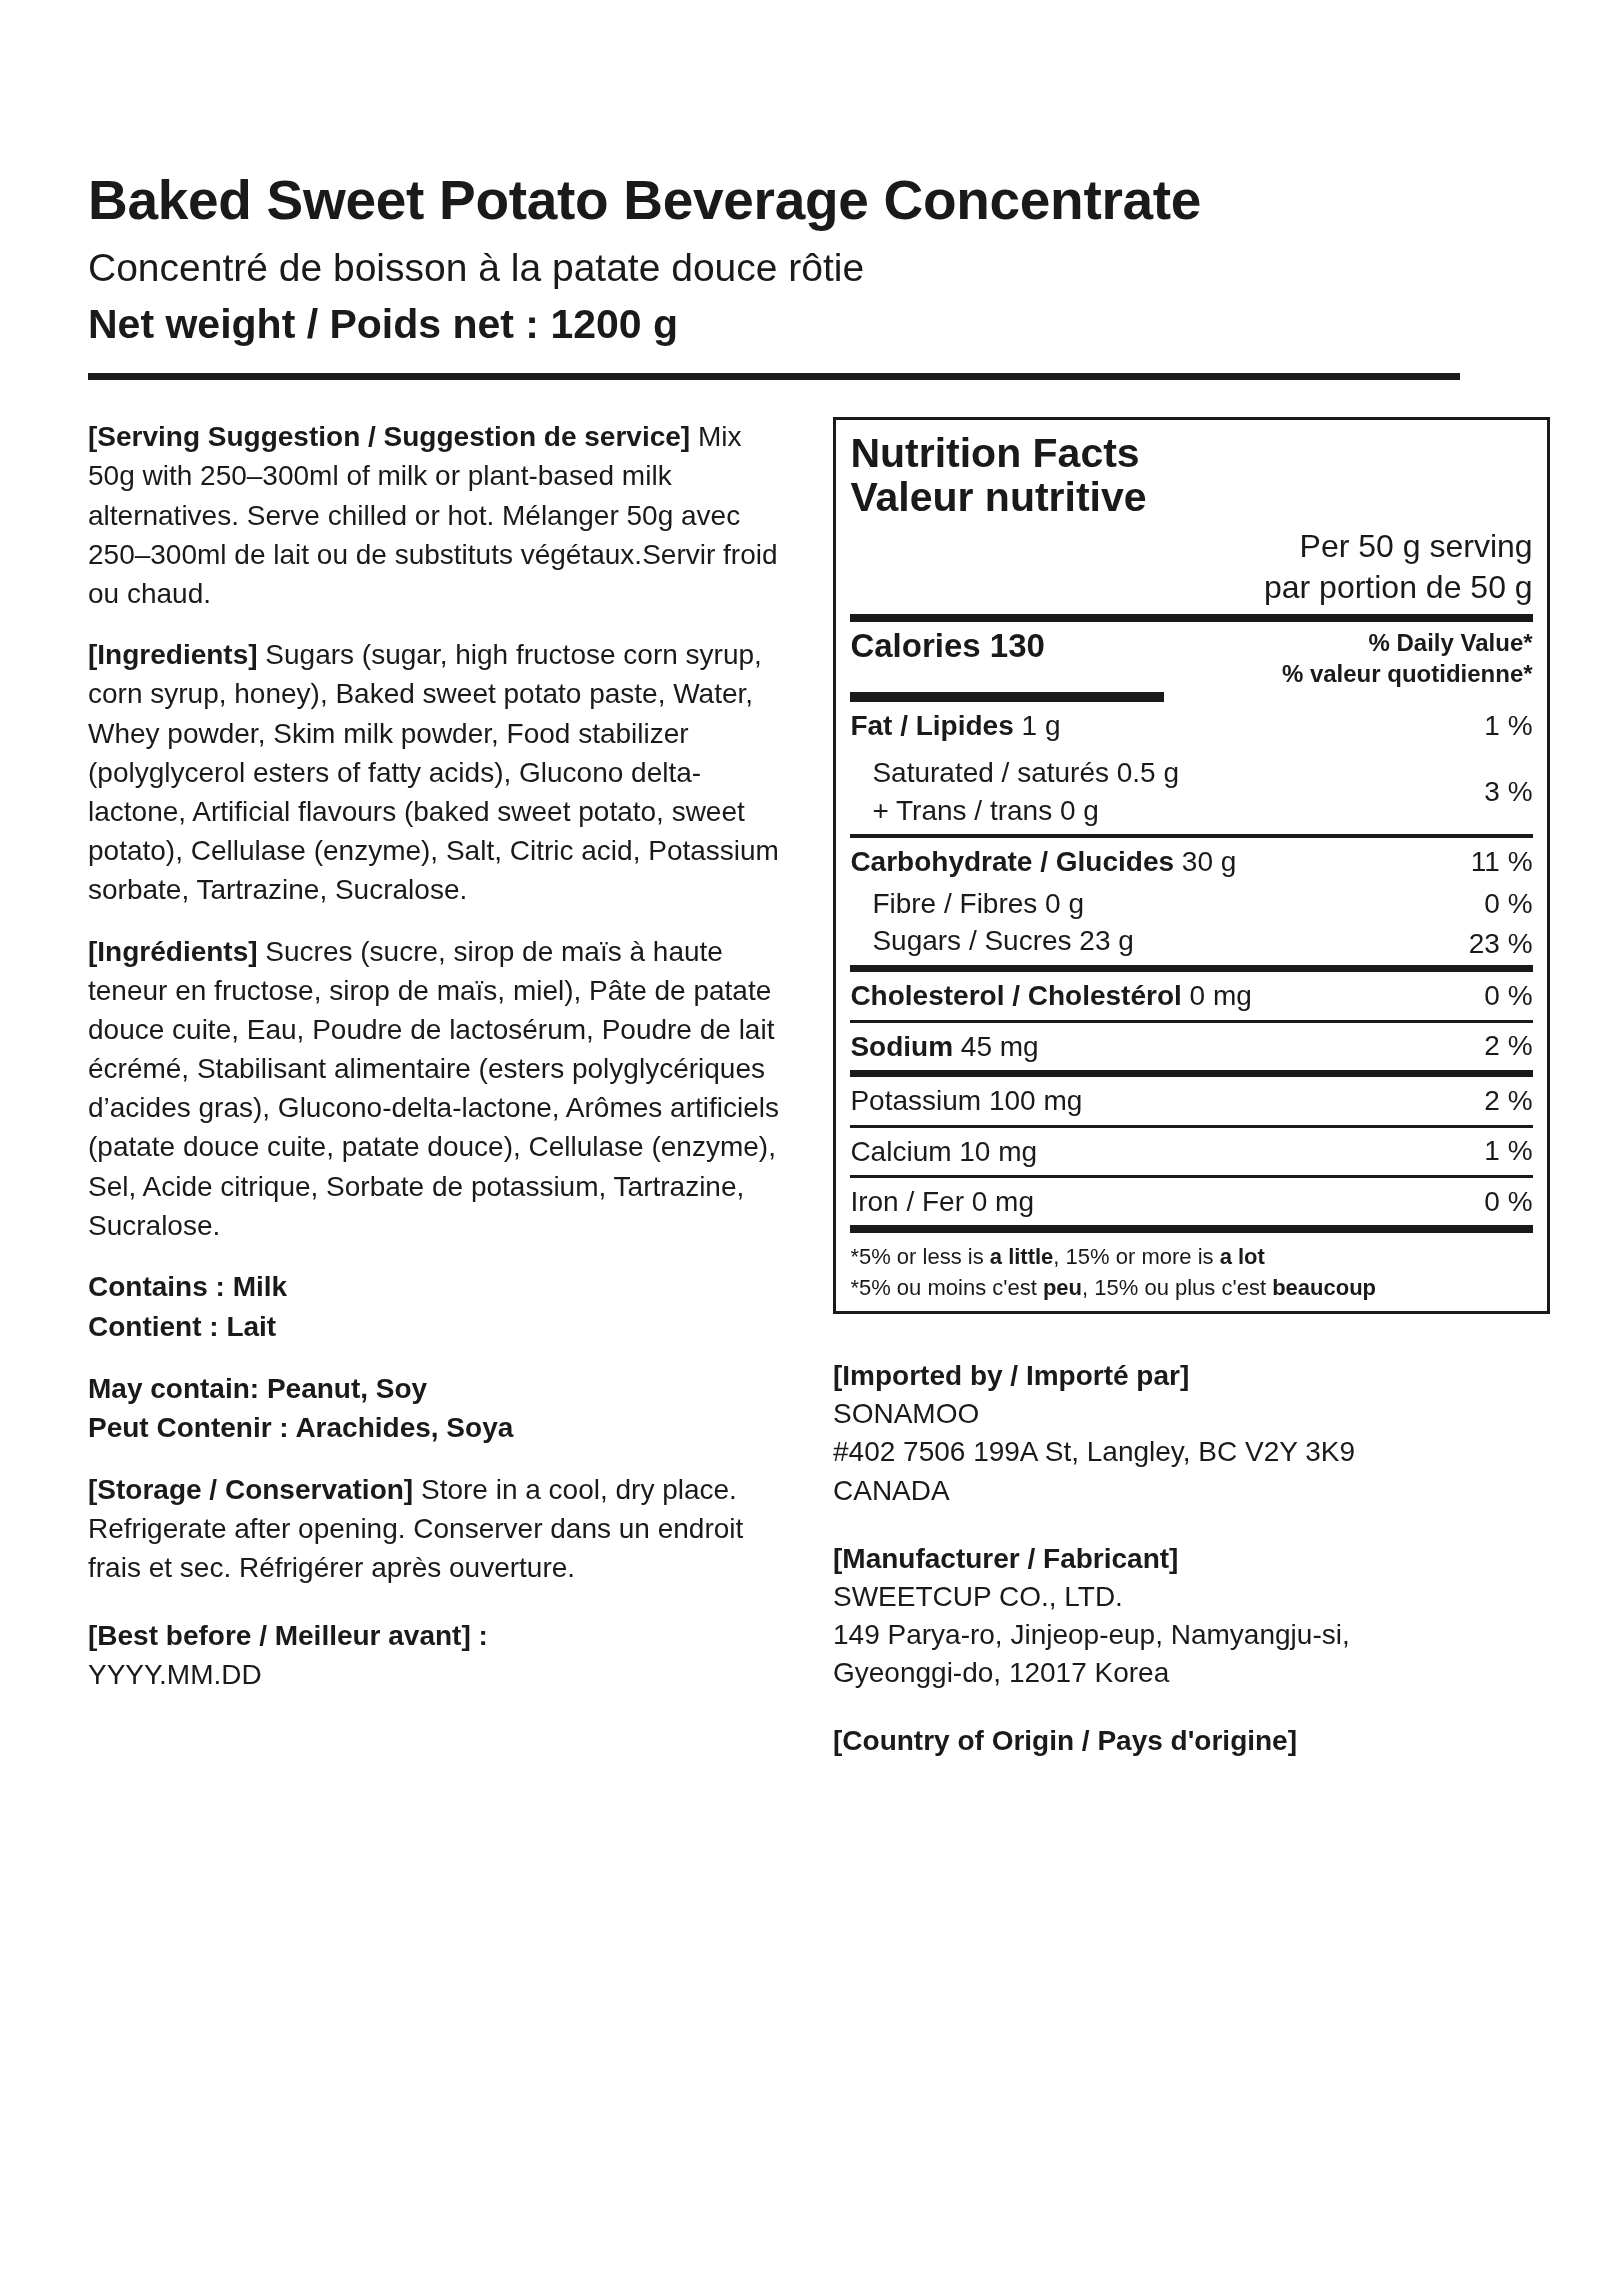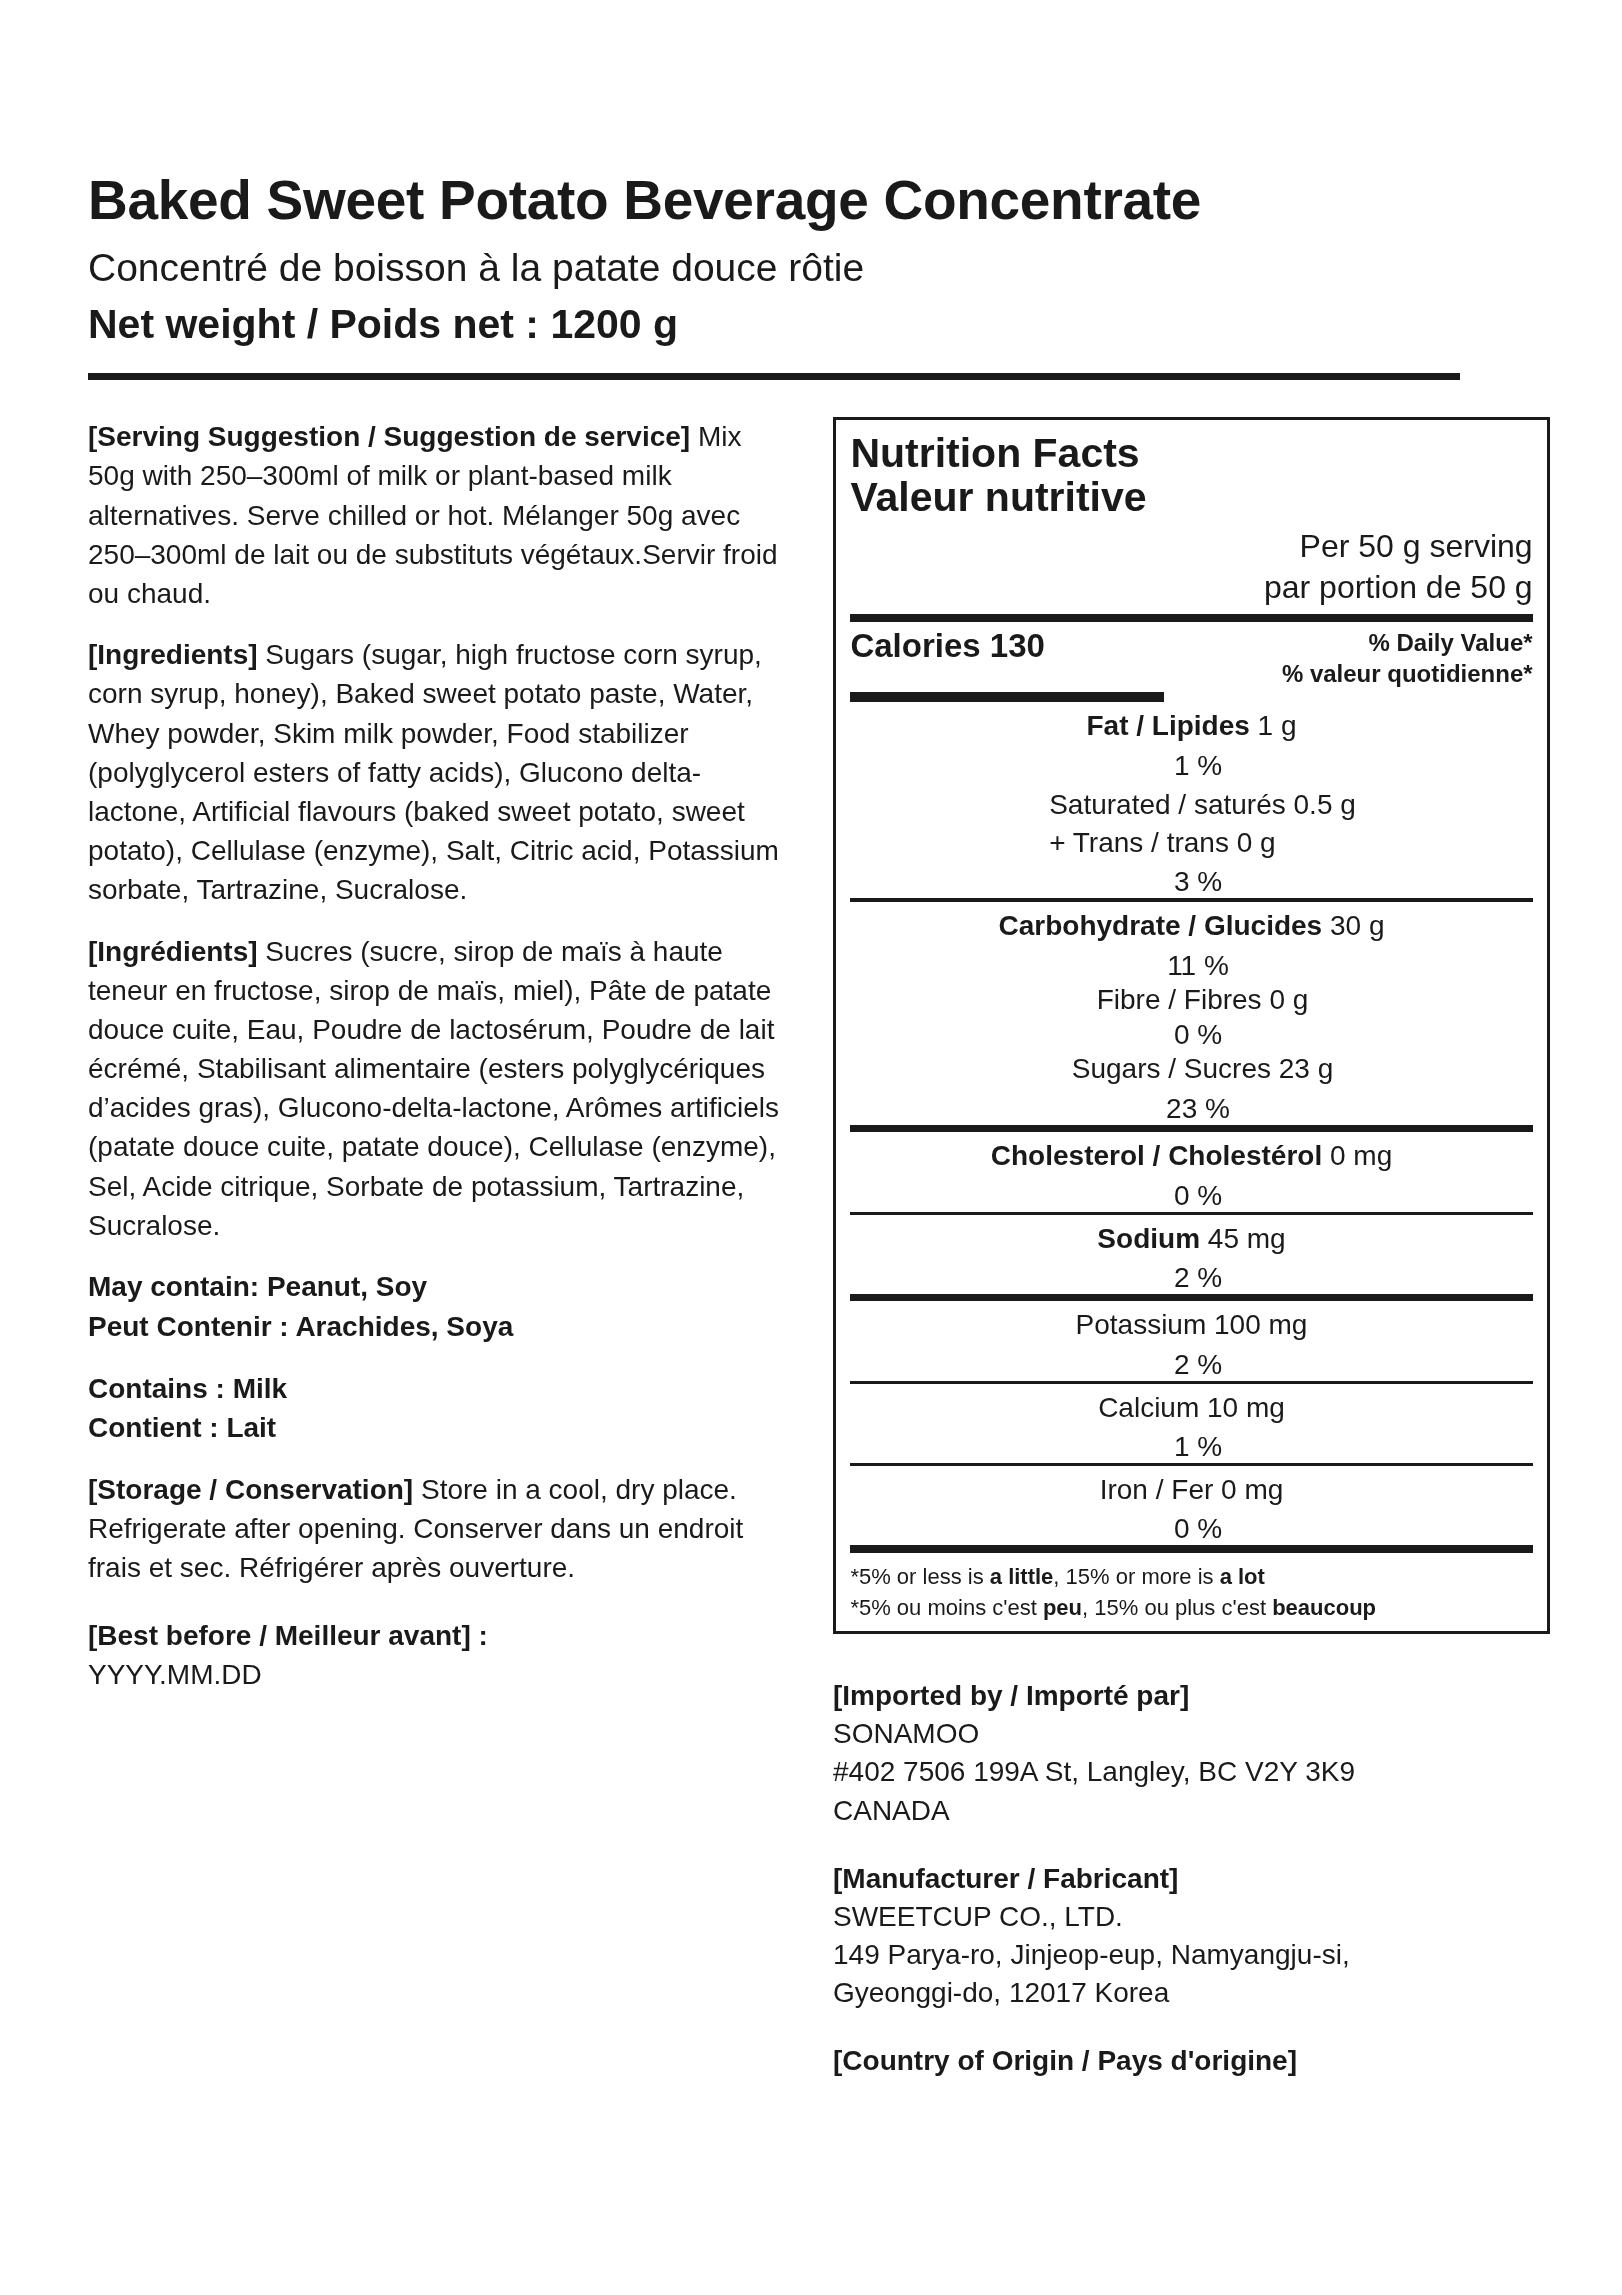--- a/index.html
+++ b/index.html
@@ -54,21 +54,21 @@
   .rule-thin  { height:2.6px;  background:#1a1a1a; margin:0; }
   .rule-cal   { height:9.8px; background:#1a1a1a; width:46%; margin:2.6px 0 0 0; }
   .nf-cal-row { display:flex; align-items:flex-start; justify-content:space-between; padding:6.5px 0 0 0; }
   .nf-cal { font-size:33px; font-weight:bold; line-height:1.1; }
   .nf-dv  { font-size:24px; font-weight:bold; text-align:right; line-height:1.28; }
 
   .nf-line { font-size:28px; line-height:1.28; padding:5.9px 0 5.9px 0; }
   .nf-line b { font-weight:bold; }
   .nf-sub { padding-left:22px; }
 
-  .nf-grp { display:flex; justify-content:flex-start; align-items:center;flex-direction:column; }
+  .nf-grp { display:flex; justify-content:flex-start; align-items:center; }
   .nf-grp-left { flex:1 1 auto; }
   .nf-grp-right { flex:0 0 auto; padding-left:13px; font-size:28px; }
 
   .nf-foot { font-size:22px; line-height:1.34; padding-top:9.2px; }
   .nf-foot b { font-weight:bold; }
 
   
   .info-block { padding-top:0; }
   .info-head { font-size:28px; font-weight:bold; line-height:1.36; }
   .info-line { font-size:28px; line-height:1.36; }
@@ -88,23 +88,23 @@
   <div class="columns">
 
     <div class="col-left">
 
       <p class="para"><b>[Serving Suggestion / Suggestion de service]</b><span> Mix 50g with 250–300ml of milk or plant-based milk alternatives. Serve chilled or hot. Mélanger 50g avec 250–300ml de lait ou de substituts végétaux.Servir froid ou chaud.</span></p>
 
       <p class="para"><b>[Ingredients]</b><span> Sugars (sugar, high fructose corn syrup, corn syrup, honey), Baked sweet potato paste, Water, Whey powder, Skim milk powder, Food stabilizer (polyglycerol esters of fatty acids), Glucono delta-lactone, Artificial flavours (baked sweet potato, sweet potato), Cellulase (enzyme), Salt, Citric acid, Potassium sorbate, Tartrazine, Sucralose.</span></p>
 
       <p class="para"><b>[Ingrédients]</b><span> Sucres (sucre, sirop de maïs à haute teneur en fructose, sirop de maïs, miel), Pâte de patate douce cuite, Eau, Poudre de lactosérum, Poudre de lait écrémé, Stabilisant alimentaire (esters polyglycériques d’acides gras), Glucono-delta-lactone, Arômes artificiels (patate douce cuite, patate douce), Cellulase (enzyme), Sel, Acide citrique, Sorbate de potassium, Tartrazine, Sucralose.</span></p>
 
+      <p class="para-allergen"><span>Contains :  Milk</span><br><span>Contient : Lait</span></p>
+
       <p class="para-allergen"><span>May contain: Peanut, Soy</span><br><span>Peut Contenir : Arachides, Soya</span></p>
-
-      <p class="para-allergen"><span>Contains :  Milk</span><br><span>Contient : Lait</span></p>
 
       <p class="para"><b>[Storage / Conservation]</b><span> Store in a cool, dry place. Refrigerate after opening. Conserver dans un endroit frais et sec. Réfrigérer après ouverture.</span></p>
 
       <div class="spacer-sm"></div>
 
       <p class="para para-last"><b>[Best before / Meilleur avant] :</b><br><span>YYYY.MM.DD</span></p>
 
     </div>
 
     <div class="col-right">

